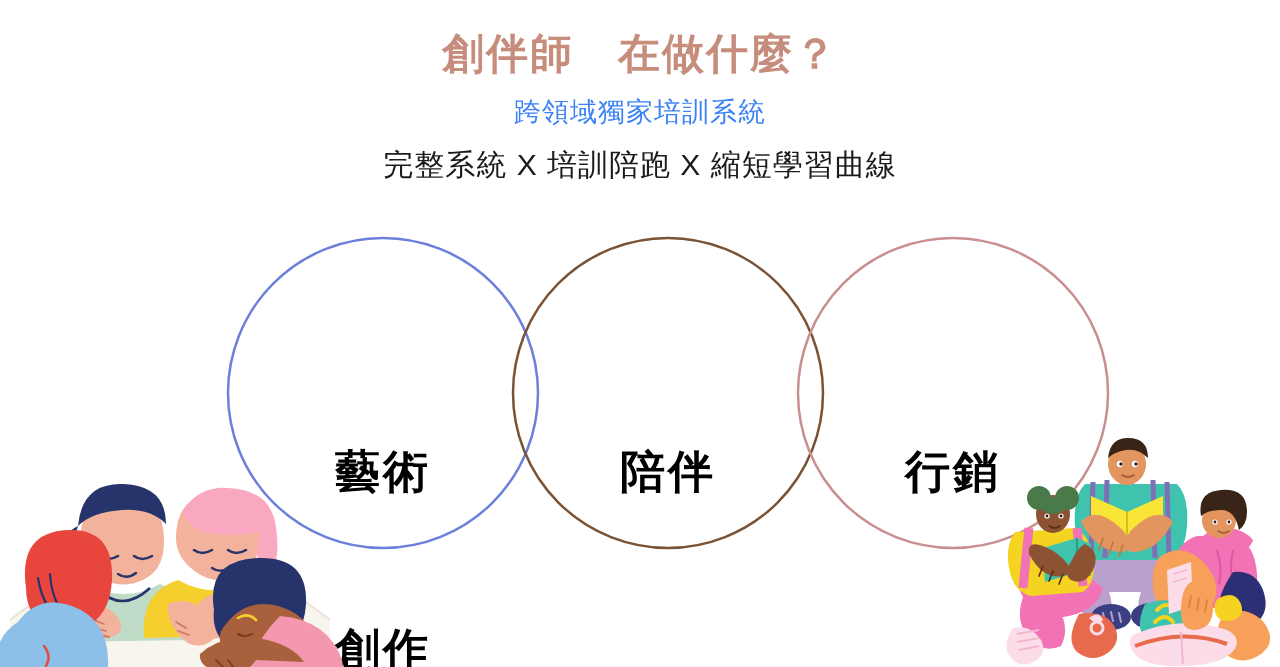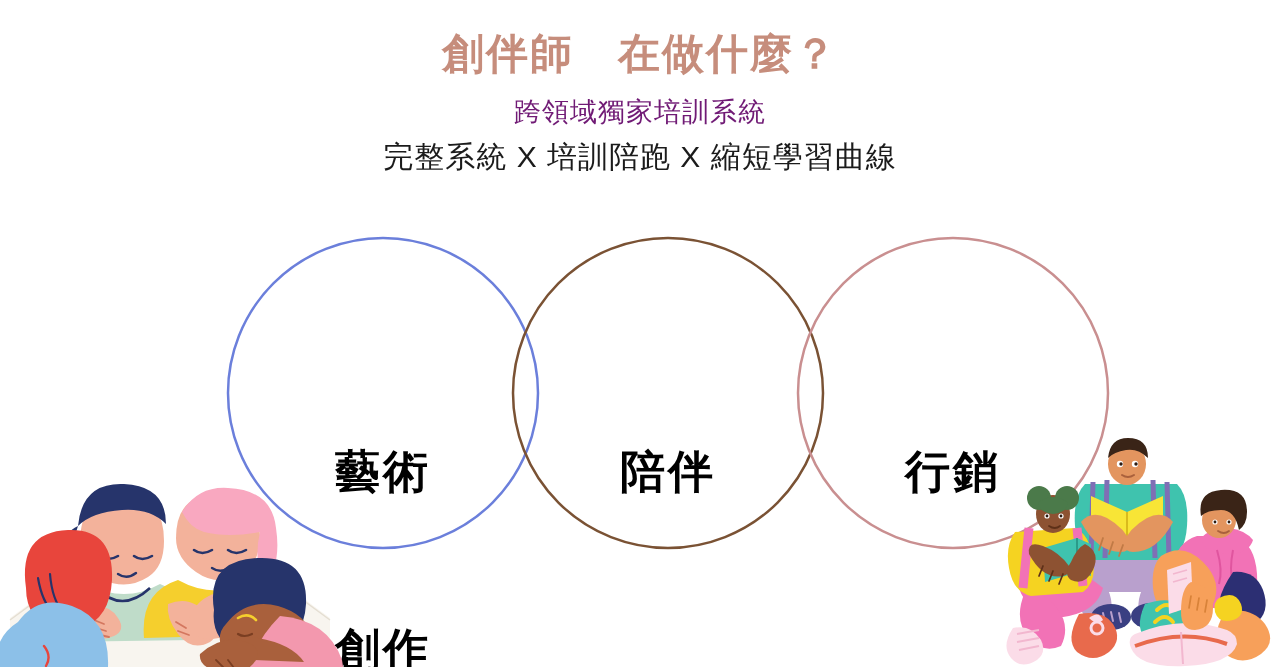--- a/index.html
+++ b/index.html
@@ -39,21 +39,21 @@
   .subtitle-1 {
     margin: 0;
     padding-top: 18px;
     font-size: 27px;
     font-weight: 400;
     color: #1b1b1b;
     letter-spacing: 1px;
     line-height: 1.25;
   }
   .subtitle-2 {
-    margin: 0;
+    margin: 8px;
     padding-top: 8px;
     font-size: 30px;
     font-weight: 400;
     color: #1b1b1b;
     letter-spacing: 1px;
     line-height: 1.25;
   }
 
   
   .venn {
@@ -88,21 +88,21 @@
   #illus-left  { left: 0px;   top: 468px; width: 350px; height: 199px; }
   #illus-right { left: 985px; top: 432px; width: 295px; height: 235px; }
 </style>
 </head>
 <body>
 
 <div id="slide" style="background: rgb(255, 255, 255);">
 
   <div class="headings">
     <h1 class="title" style="color: rgb(198, 141, 124);">創伴師　在做什麼？</h1>
-    <p class="subtitle-1" style="color: #701a75;">跨領域獨家培訓系統</p>
+    <p class="subtitle-1" style="color: #3b82f6;">跨領域獨家培訓系統</p>
     <p class="subtitle-2" style="color: rgb(27, 27, 27);">完整系統 X 培訓陪跑 X 縮短學習曲線</p>
   </div>
 
   <div class="venn">
     <svg class="venn-svg" width="1280" height="330" viewBox="0 0 1280 330">
       <circle id="venn-circle-art" fill="none" cx="383" cy="163" r="155" stroke="#6b7fdb" stroke-width="2.5"></circle>
       <circle id="venn-circle-therapy" fill="none" cx="668" cy="163" r="155" stroke="#7a5234" stroke-width="2.5"></circle>
       <circle id="venn-circle-brand" fill="none" cx="953" cy="163" r="155" stroke="#c98f90" stroke-width="2.5"></circle>
     </svg>
 

